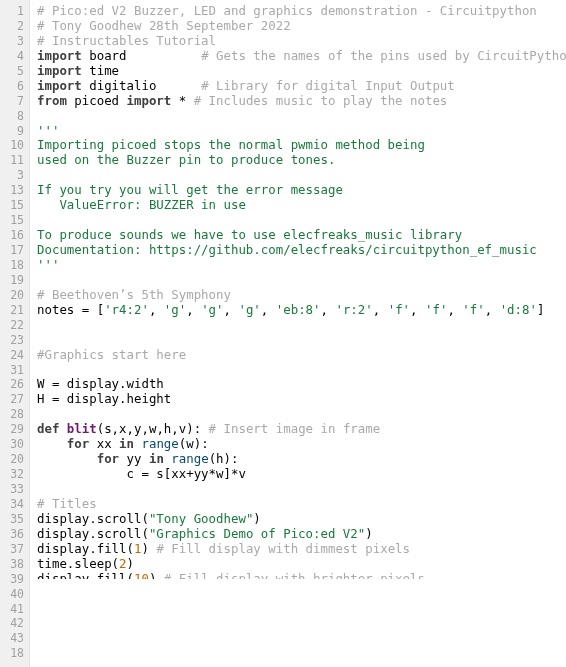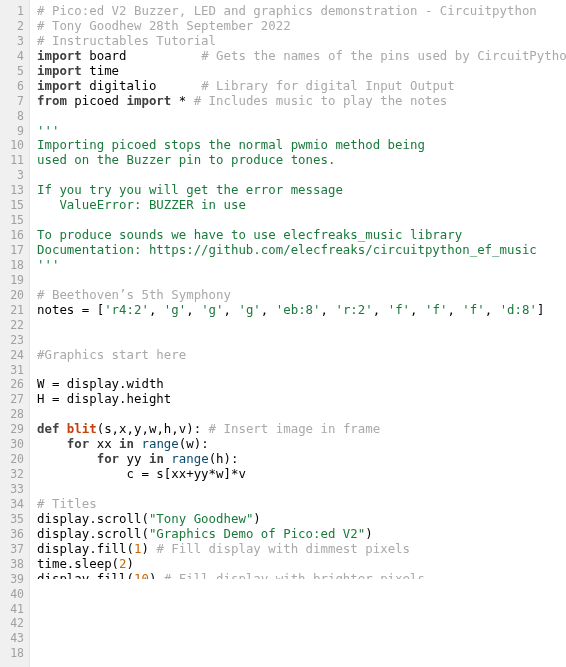--- a/index.html
+++ b/index.html
@@ -58,21 +58,21 @@
     white-space: pre;
     color: #000000;
     font-family: "DejaVu Sans Mono", monospace;
     letter-spacing: 0px;
   }
   .tok-comment { color: #a9a9a9; }
   .tok-keyword { color: #404040; font-weight: bold; }
   .tok-string  { color: #1a7a3c; }
   .tok-number  { color: #c86400; }
   .tok-builtin { color: #0c4a6e; }
-  .tok-func    { color: #c2410c; font-weight: bold; }
+  .tok-func    { color: #701a75; font-weight: bold; }
   .tok-plain   { color: #000000; }
 </style>
 </head>
 <body>
 
 <div id="editor">
   <div id="gutter">
       <span class="ln">1</span>
       <span class="ln">2</span>
       <span class="ln">3</span>

